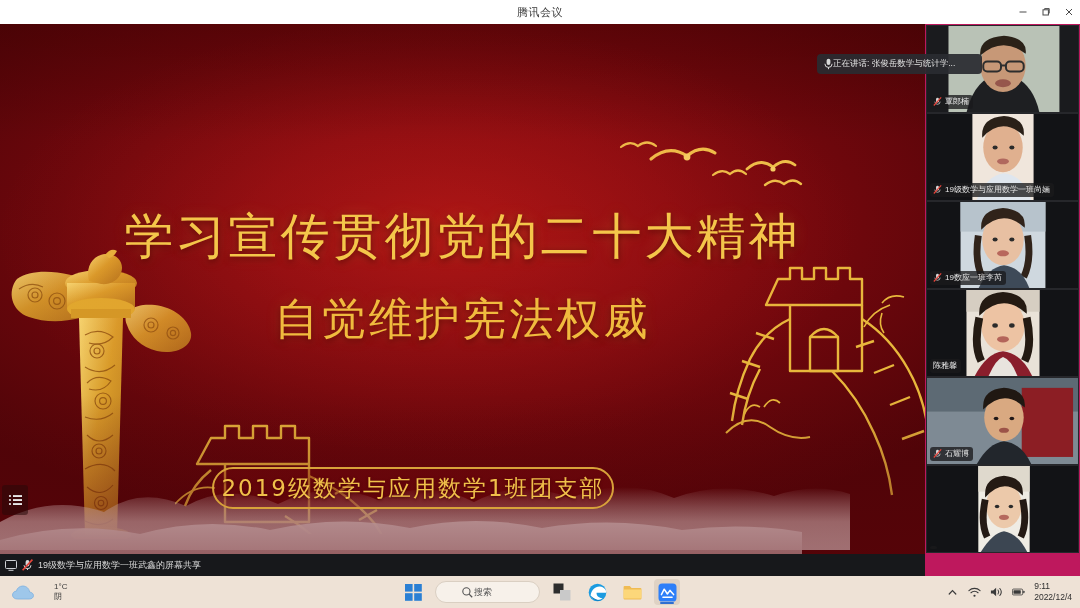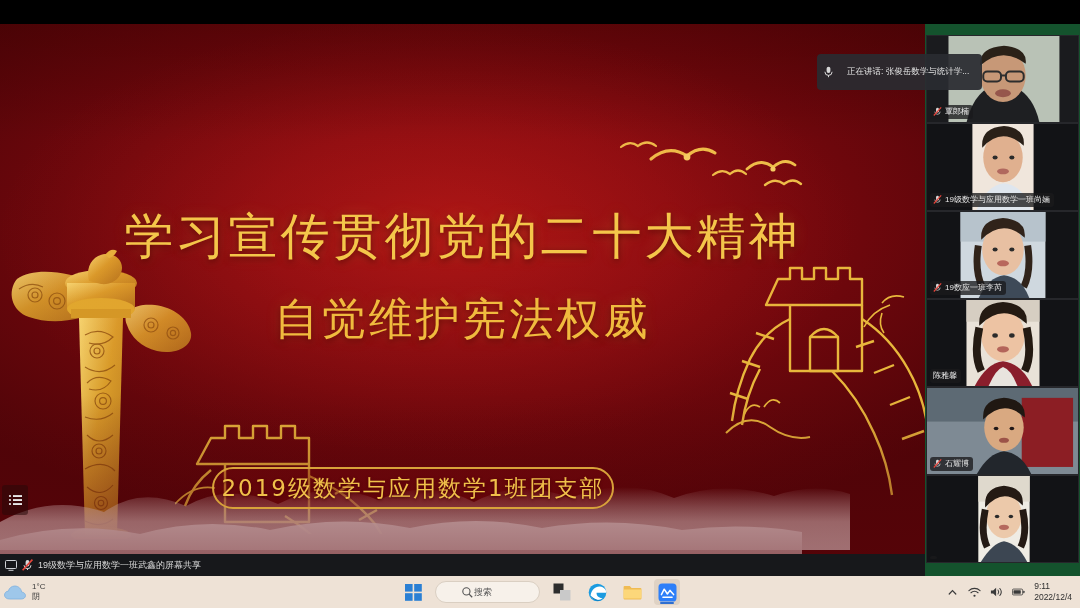--- a/index.html
+++ b/index.html
@@ -59,55 +59,55 @@
   .slide-badge span { font-size:23px; letter-spacing:2px; color:#f0c04a;
     font-family:"DejaVu Sans","Liberation Sans",sans-serif;
     text-shadow:0 1px 3px rgba(70,0,0,.8); }
 
   .slide-menu-icon { position:absolute; left:2px; top:461px; width:26px; height:30px;
     background:rgba(40,10,10,.55); border-radius:3px;
     display:flex; align-items:center; justify-content:center; }
 
   
   .filmstrip { position:absolute; left:925px; top:0; width:155px; height:552px;
-    background:#14532d; padding-top:11px; }
+    background:#be185d; padding-top:1px; }
   .tile { position:relative; width:153px; height:88px; margin:0 auto 0; background:#121316;
     border:1px solid #26272b; overflow:hidden; }
   .tile + .tile { margin-top:0px; }
   .tile-video { position:absolute; inset:0; }
   .tile-name { position:absolute; left:3px; bottom:3px; max-width:146px;
     display:flex; align-items:center; gap:3px;
     background:rgba(25,25,28,.78); border-radius:3px; padding:1px 4px 2px 3px;
     font-size:8px; color:#e8e8e8; white-space:nowrap; overflow:hidden;
     text-overflow:ellipsis; }
   .mute-ico { flex:0 0 auto; width:9px; height:9px; }
 
   
-  .speaking { position:absolute; left:817px; top:30px; width:165px; height:36px;
+  .speaking { position:absolute; left:817px; top:30px; width:165px; height:20px;
     background:rgba(42,43,48,.93); border-radius:4px;
-    display:flex; align-items:center; gap:14px; padding:0 7px; z-index:5; }
+    display:flex; align-items:center; gap:0; padding:0 7px; z-index:5; }
   .speaking-txt { font-size:8.5px; color:#e4e4e4; white-space:nowrap;
     overflow:hidden; text-overflow:ellipsis; }
 
   
   .sharebar { position:absolute; left:0; top:530px; width:925px; height:22px;
     background:#17181b; display:flex; align-items:center; gap:5px; padding-left:5px; }
   .sharebar-txt { font-size:9px; color:#dcdcdc; white-space:nowrap; }
 
   
   .watermark { position:absolute; left:634px; top:536px; z-index:8;
     display:flex; align-items:center; gap:9px; pointer-events:none; }
   .wm-text { font-family:"DejaVu Serif","Liberation Serif",serif;
     font-size:27px; color:#ffffff; letter-spacing:1px;
     text-shadow:0 1px 3px rgba(0,0,0,.65); white-space:nowrap; }
 
   
   .taskbar { position:absolute; left:0; top:576px; width:1080px; height:32px;
     background:#eee2d6; display:flex; align-items:center; }
-  .tb-weather { display:flex; align-items:center; gap:6px; padding-left:4px; width:190px; }
+  .tb-weather { display:flex; align-items:center; gap:20px; padding-left:12px; width:190px; }
   .tb-weather-txt { font-size:8px; color:#3a3a3a; line-height:1.25; }
   .tb-center { position:absolute; left:0; right:0; display:flex; align-items:center;
     justify-content:center; gap:9px; }
   .tb-ico { width:26px; height:26px; display:flex; align-items:center; justify-content:center;
     border-radius:4px; }
   .tb-search { height:22px; width:105px; border-radius:11px; background:#f7f1ea;
     border:1px solid #dacfc2; display:flex; align-items:center; gap:5px;
     padding-left:22px; position:relative; }
   .tb-search-label { font-size:9px; color:#555; }
   .tb-tray { position:absolute; right:8px; display:flex; align-items:center; gap:9px; }
@@ -115,20 +115,42 @@
   .tb-clock { font-size:8.5px; color:#2f2f2f; line-height:1.3; }
 
   .app-active-underline { position:absolute; bottom:1px; left:50%;
     transform:translateX(-50%); width:14px; height:2.5px; border-radius:2px; background:#2f6fd0; }
 </style>
 </head>
 <body>
 
 <div id="app">
 
+  <div class="titlebar">
+    <div class="titlebar-title">腾讯会议</div>
+    <div class="win-controls">
+      <div class="win-btn">
+        <svg width="10" height="10" viewBox="0 0 10 10">
+            <line x1="1.5" y1="5" x2="8.5" y2="5" stroke="#4a4a4a" stroke-width="1"></line>
+          </svg>
+      </div>
+      <div class="win-btn">
+        <svg width="10" height="10" viewBox="0 0 10 10">
+            <rect x="2" y="2.8" width="5.4" height="5.2" fill="none" stroke="#4a4a4a" stroke-width="1"></rect>
+            <path d="M3.6 2.6V1.6h4.6v4.6H7.2" fill="none" stroke="#4a4a4a" stroke-width="1"></path>
+          </svg>
+      </div>
+      <div class="win-btn">
+        <svg width="10" height="10" viewBox="0 0 10 10">
+            <line x1="2" y1="2" x2="8" y2="8" stroke="#4a4a4a" stroke-width="1"></line>
+            <line x1="8" y1="2" x2="2" y2="8" stroke="#4a4a4a" stroke-width="1"></line>
+          </svg>
+      </div>
+    </div>
+  </div>
 
   <div class="meeting">
 
     <div class="share-area">
       <div class="slide">
 
         <div class="deco">
 
           <svg class="huabiao" width="190" height="300" viewBox="0 0 190 300">
             <defs>

